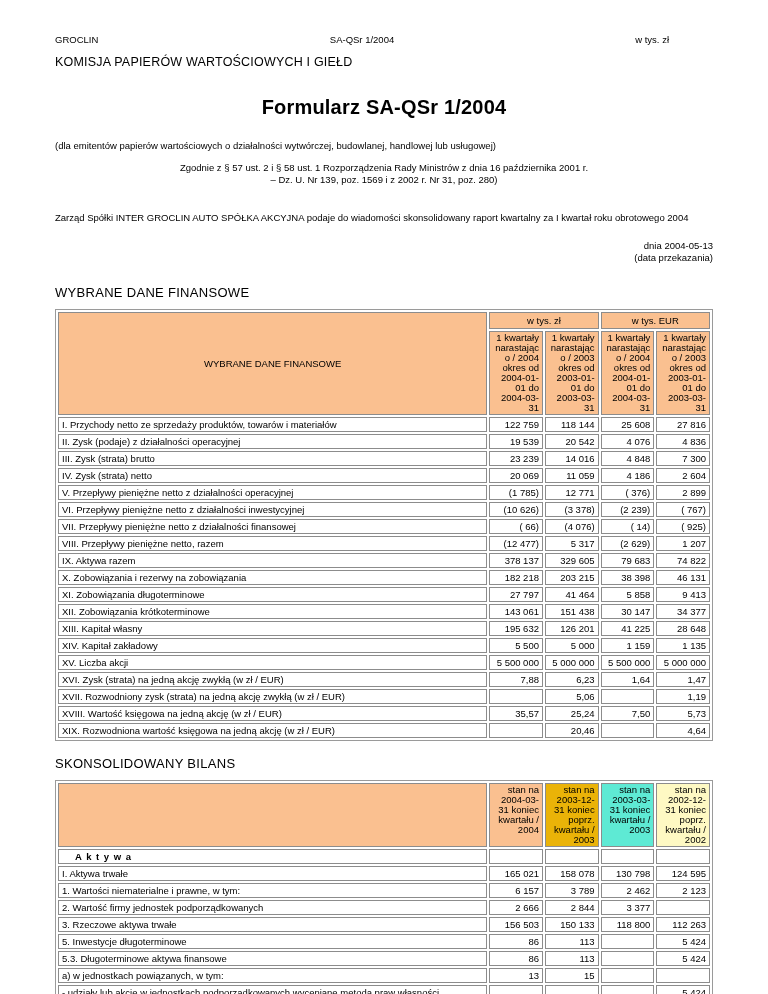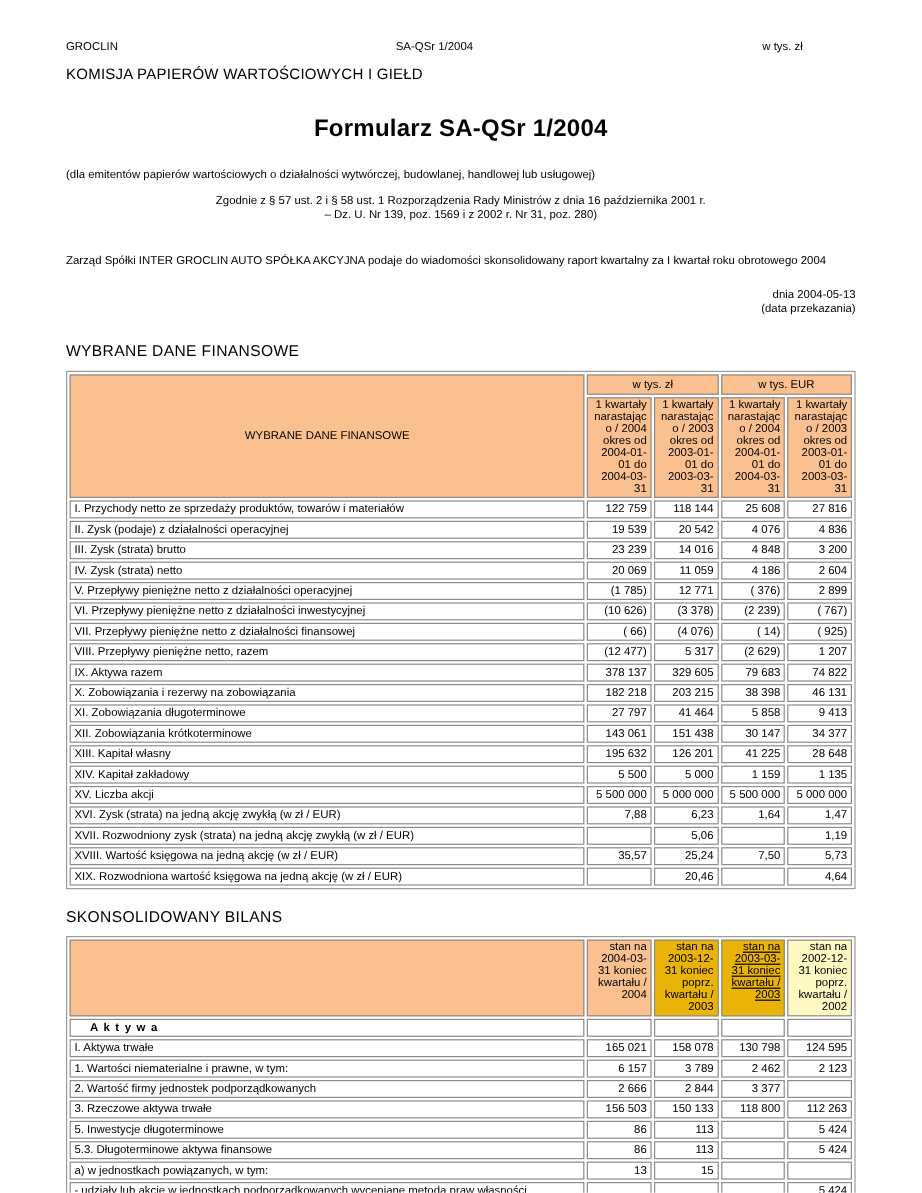--- a/index.html
+++ b/index.html
@@ -119,21 +119,21 @@
           <td class="num">19 539</td>
           <td class="num">20 542</td>
           <td class="num">4 076</td>
           <td class="num">4 836</td>
         </tr>
         <tr>
           <td class="lbl">III. Zysk (strata) brutto</td>
           <td class="num">23 239</td>
           <td class="num">14 016</td>
           <td class="num">4 848</td>
-          <td class="num">3 200</td>
+          <td class="num">7 300</td>
         </tr>
         <tr>
           <td class="lbl">IV. Zysk (strata) netto</td>
           <td class="num">20 069</td>
           <td class="num">11 059</td>
           <td class="num">4 186</td>
           <td class="num">2 604</td>
         </tr>
         <tr>
           <td class="lbl">V. Przepływy pieniężne netto z działalności operacyjnej</td>
@@ -251,21 +251,21 @@
         <col class="c-val">
         <col class="c-val">
         <col class="c-val">
         <col class="c-val">
     </colgroup>
     <thead>
       <tr>
         <th class="hdr corner" style="background: rgb(250, 192, 144);"></th>
         <th class="hdr colh" style="background: rgb(250, 192, 144);">stan na 2004-03-31 koniec kwartału / 2004</th>
         <th class="hdr colh" style="background: #eab308;">stan na 2003-12-31 koniec poprz. kwartału / 2003</th>
-        <th class="hdr colh" style="background: #eab308; text-decoration: underline;">stan na 2003-03-31 koniec kwartału / 2003</th>
+        <th class="hdr colh" style="background: #5eead4;">stan na 2003-03-31 koniec kwartału / 2003</th>
         <th class="hdr colh" style="background: #fef9c3; margin-top: 44px;">stan na 2002-12-31 koniec poprz. kwartału / 2002</th>
       </tr>
     </thead>
     <tbody>
         <tr class="section">
           <td class="lbl">A k t y w a</td>
           <td class="num"></td>
           <td class="num"></td>
           <td class="num"></td>
           <td class="num"></td>

